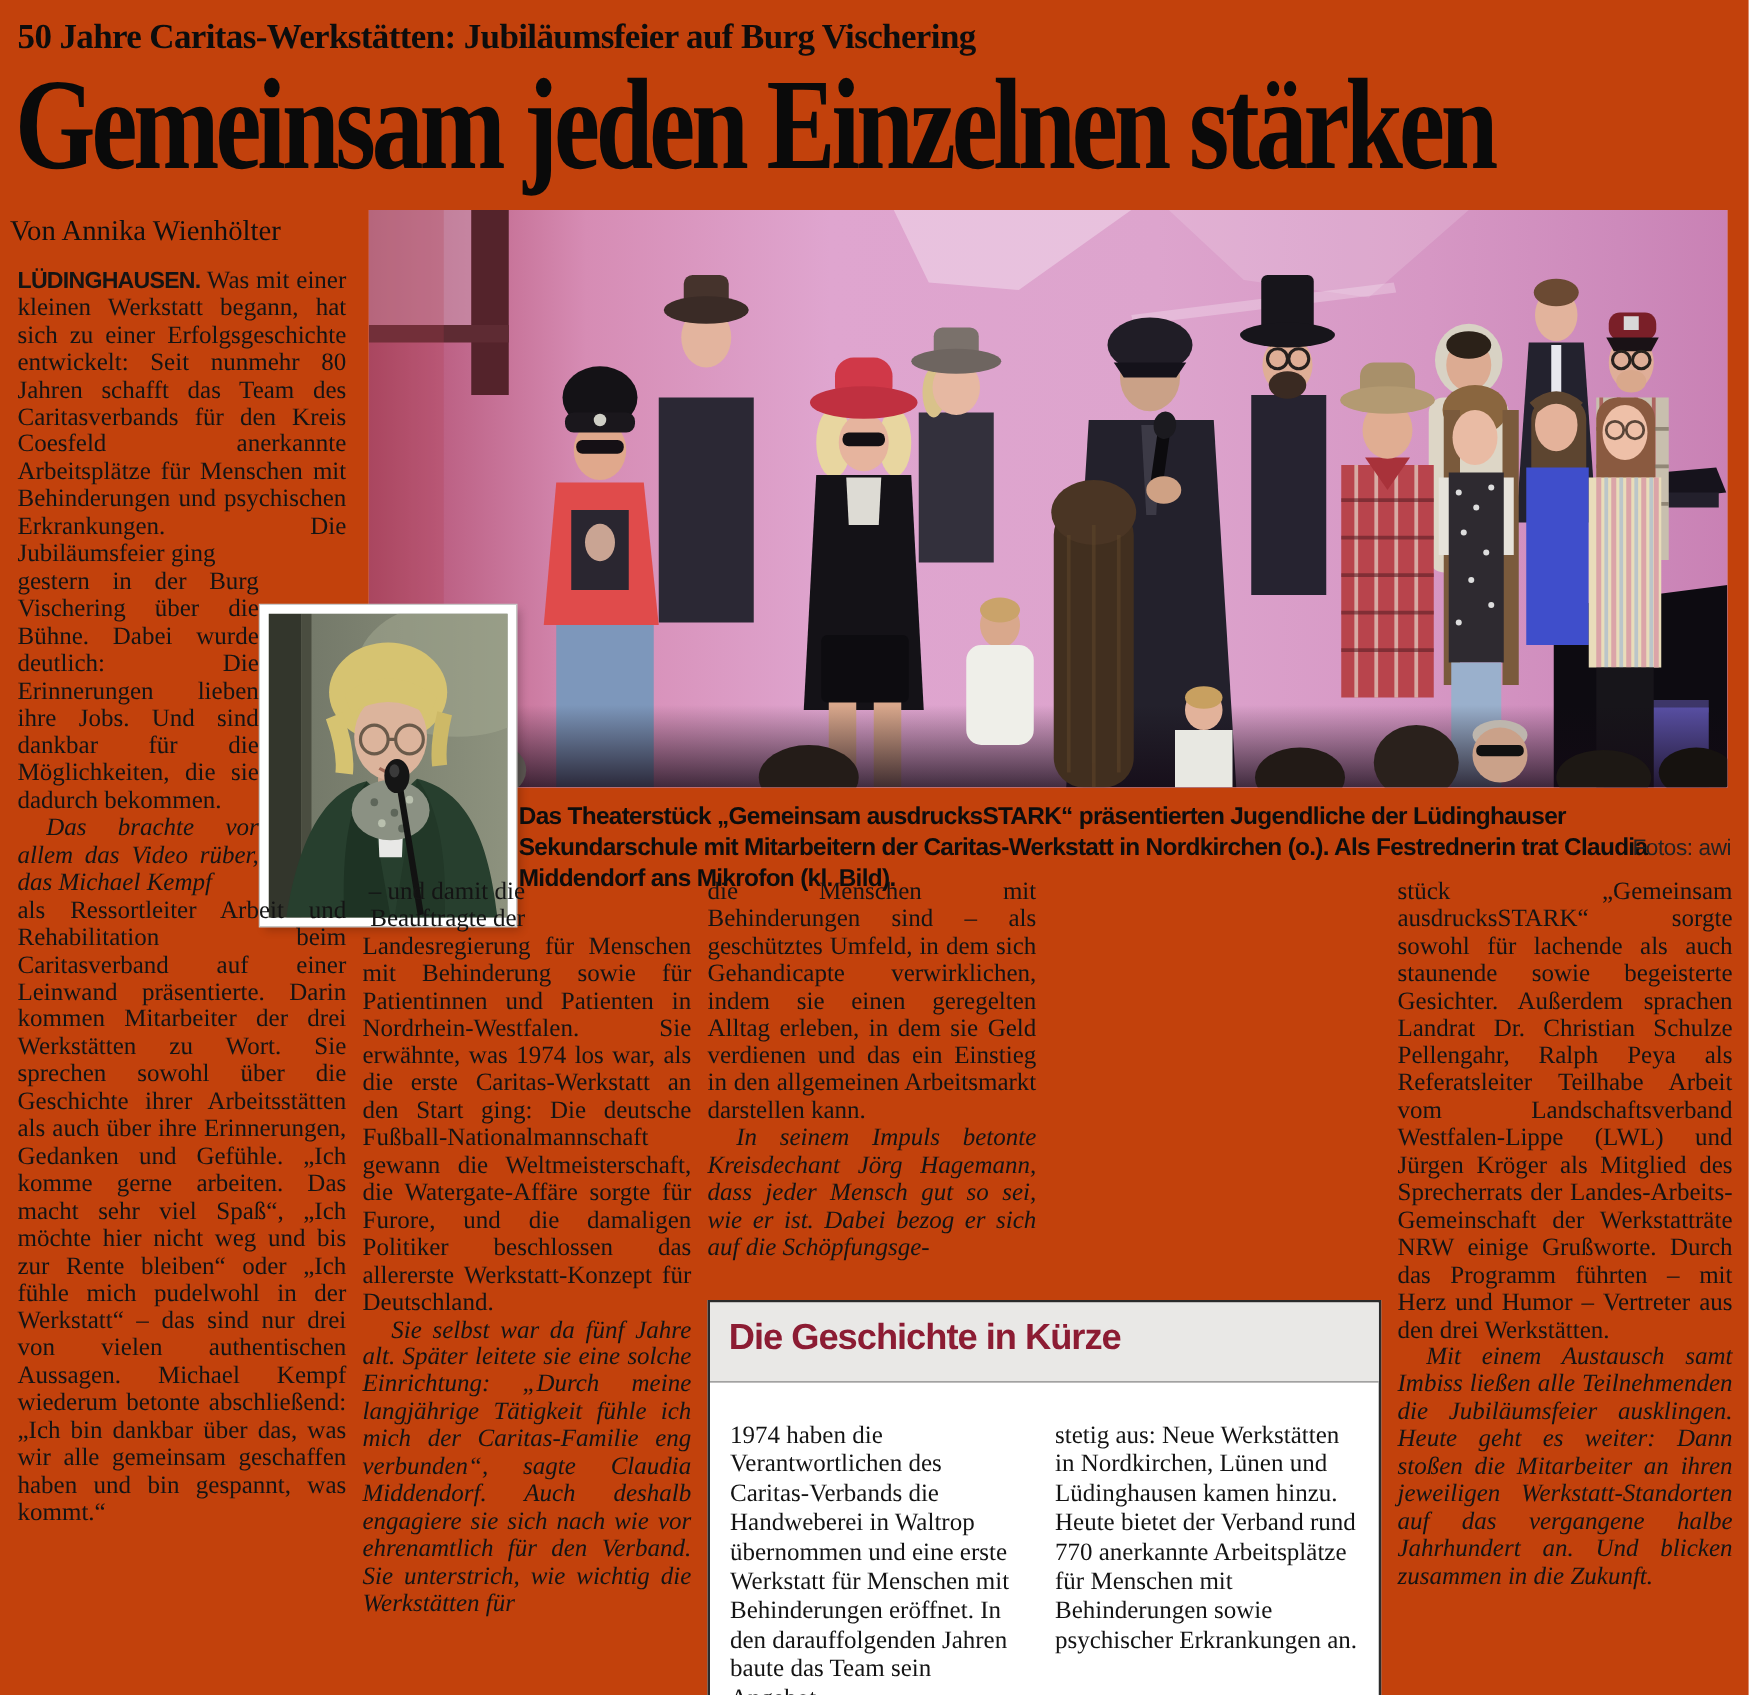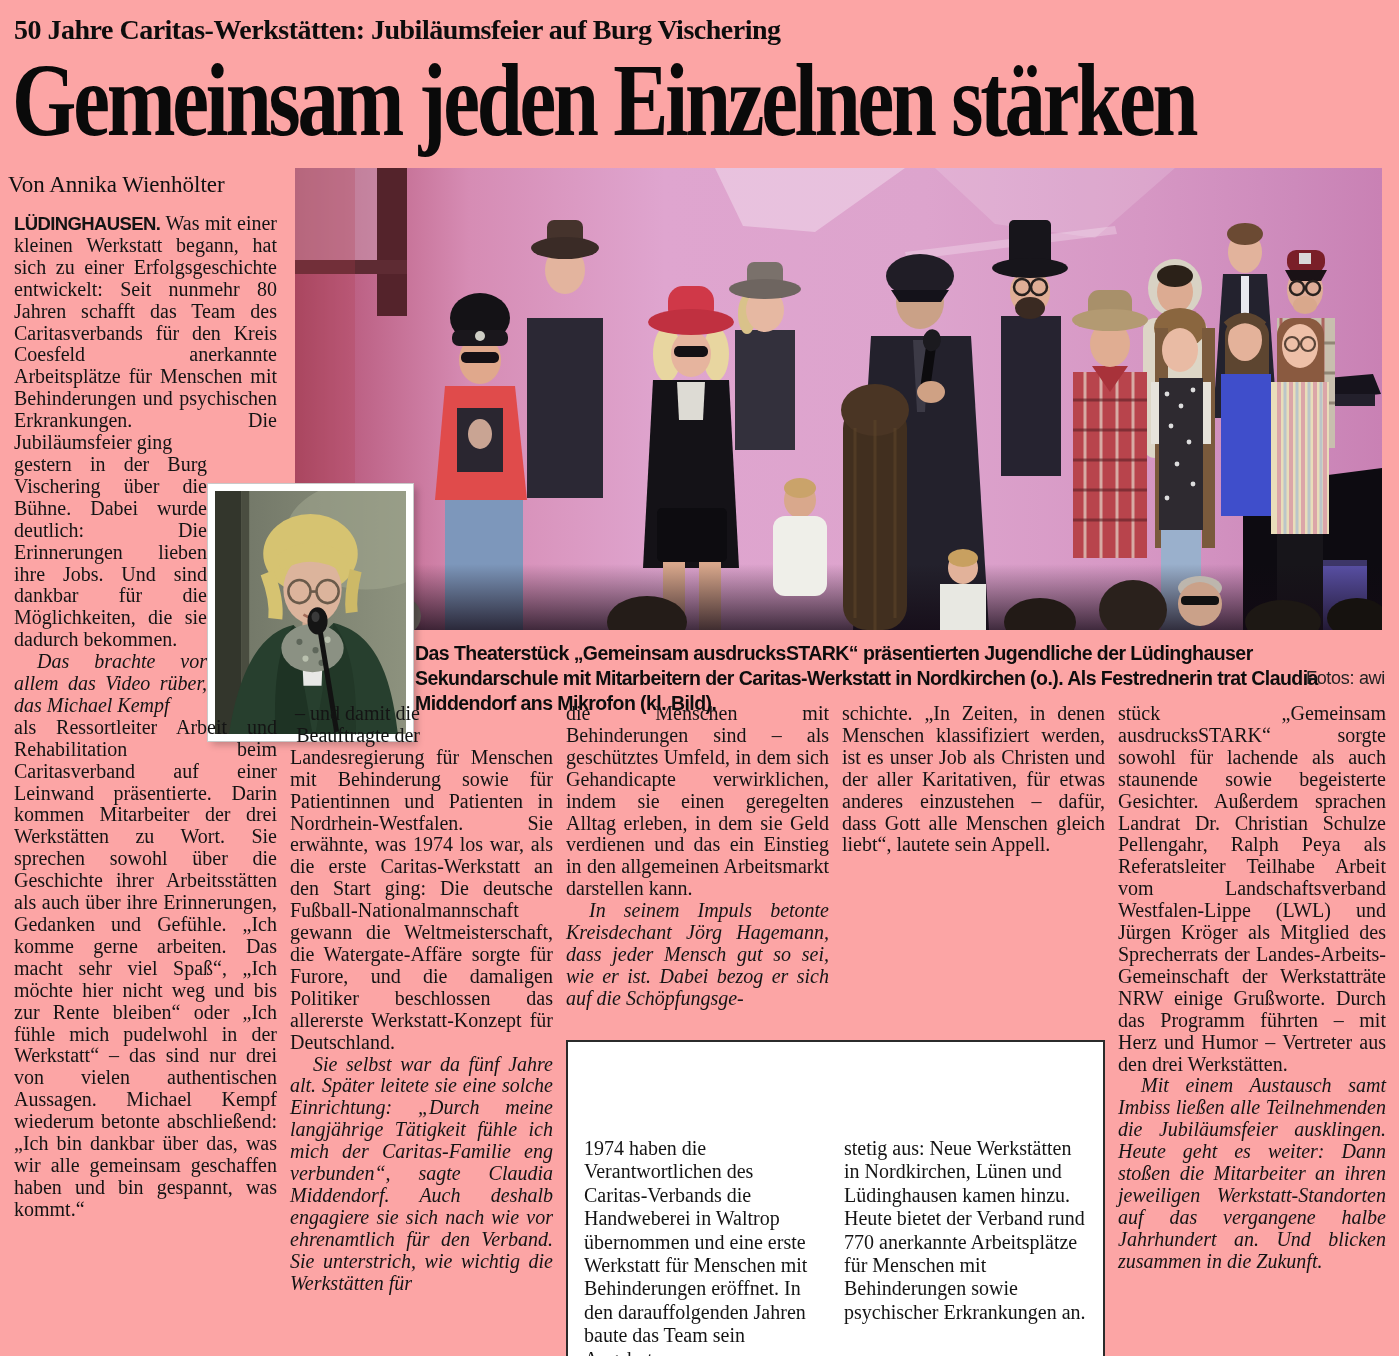--- a/index.html
+++ b/index.html
@@ -1,16 +1,16 @@
 <!DOCTYPE html>
 <html lang="de"><head>
 <meta charset="utf-8">
 <style>
   html,body{margin:0;padding:0;background:#fff;}
-  #page{position:relative;width:1399px;height:1356px;background:#fca5a5;overflow:hidden;
+  #page{position:relative;width:1399px;height:1356px;background:#c2410c;overflow:hidden;
         font-family:"Liberation Serif",serif;color:#141414;}
   .abs{position:absolute;}
   
   #kicker{left:14px;top:14px;font-size:28px;font-weight:700;letter-spacing:-.5px;color:#0d0d0d;}
   #headline{left:12px;top:40px;width:1720px;font-size:104px;font-weight:700;letter-spacing:-4px;
             transform:scaleX(.795);transform-origin:left top;white-space:nowrap;color:#0a0a0a;}
   #byline{left:8px;top:172px;font-size:23px;color:#101010;}
   
   .bt{font-size:20px;line-height:21.9px;text-align:justify;}
   .bt p{margin:0;}
@@ -291,28 +291,30 @@
     <p>Landesregierung für Menschen mit Behinderung sowie für Patientinnen und Patienten in Nordrhein-Westfalen. Sie erwähnte, was 1974 los war, als die erste Caritas-Werkstatt an den Start ging: Die deutsche Fußball-Nationalmannschaft gewann die Weltmeisterschaft, die Watergate-Affäre sorgte für Furore, und die damaligen Politiker beschlossen das allererste Werkstatt-Konzept für Deutschland.</p>
     <p class="ind">Sie selbst war da fünf Jahre alt. Später leitete sie eine solche Einrichtung: „Durch meine langjährige Tätigkeit fühle ich mich der Caritas-Familie eng verbunden“, sagte Claudia Middendorf. Auch deshalb engagiere sie sich nach wie vor ehrenamtlich für den Verband. Sie unterstrich, wie wichtig die Werkstätten für</p>
   </div>
 
   <div class="abs bt col" style="left:566px;top:703px;">
     <p>die Menschen mit Behinderungen sind – als geschütztes Umfeld, in dem sich Gehandicapte verwirklichen, indem sie einen geregelten Alltag erleben, in dem sie Geld verdienen und das ein Einstieg in den allgemeinen Arbeitsmarkt darstellen kann.</p>
     <p class="ind">In seinem Impuls betonte Kreisdechant Jörg Hagemann, dass jeder Mensch gut so sei, wie er ist. Dabei bezog er sich auf die Schöpfungsge-</p>
   </div>
 
   <div class="abs bt col" style="left:842px;top:703px;">
-    <p>schichte. „In Zeiten, in denen Menschen klassifiziert werden, ist es unser Job als Christen und der aller Karitativen, für etwas anderes einzustehen – dafür, dass Gott alle Menschen gleich liebt“, lautete sein Appell.</p>
   </div>
 
   <div class="abs bt" style="left:1118px;top:703px;width:268px;">
     <p>stück „Gemeinsam ausdrucksSTARK“ sorgte sowohl für lachende als auch staunende sowie begeisterte Gesichter. Außerdem sprachen Landrat Dr. Christian Schulze Pellengahr, Ralph Peya als Referatsleiter Teilhabe Arbeit vom Landschaftsverband Westfalen-Lippe (LWL) und Jürgen Kröger als Mitglied des Sprecherrats der Landes-Arbeits-Gemeinschaft der Werkstatträte NRW einige Grußworte. Durch das Programm führten – mit Herz und Humor – Vertreter aus den drei Werkstätten.</p>
     <p class="ind">Mit einem Austausch samt Imbiss ließen alle Teilnehmenden die Jubiläumsfeier ausklingen. Heute geht es weiter: Dann stoßen die Mitarbeiter an ihren jeweiligen Werkstatt-Standorten auf das vergangene halbe Jahrhundert an. Und blicken zusammen in die Zukunft.</p>
   </div>
 
   <div class="abs" id="infobox">
+    <div id="infobox-band">
+      <div id="infobox-title" style="color: rgb(140, 28, 51);">Die Geschichte in Kürze</div>
+    </div>
     <div id="infobox-body">
       <div class="ib-col ib-left">1974 haben die Verantwortlichen des Caritas-Verbands die Handweberei in Waltrop übernommen und eine erste Werkstatt für Menschen mit Behinderungen eröffnet. In den darauffolgenden Jahren baute das Team sein Angebot</div>
       <div class="ib-col ib-right">stetig aus: Neue Werkstätten in Nordkirchen, Lünen und Lüdinghausen kamen hinzu. Heute bietet der Verband rund 770 anerkannte Arbeitsplätze für Menschen mit Behinderungen sowie psychischer Erkrankungen an.</div>
     </div>
   </div>
 
 </div>
 
 </body></html>

